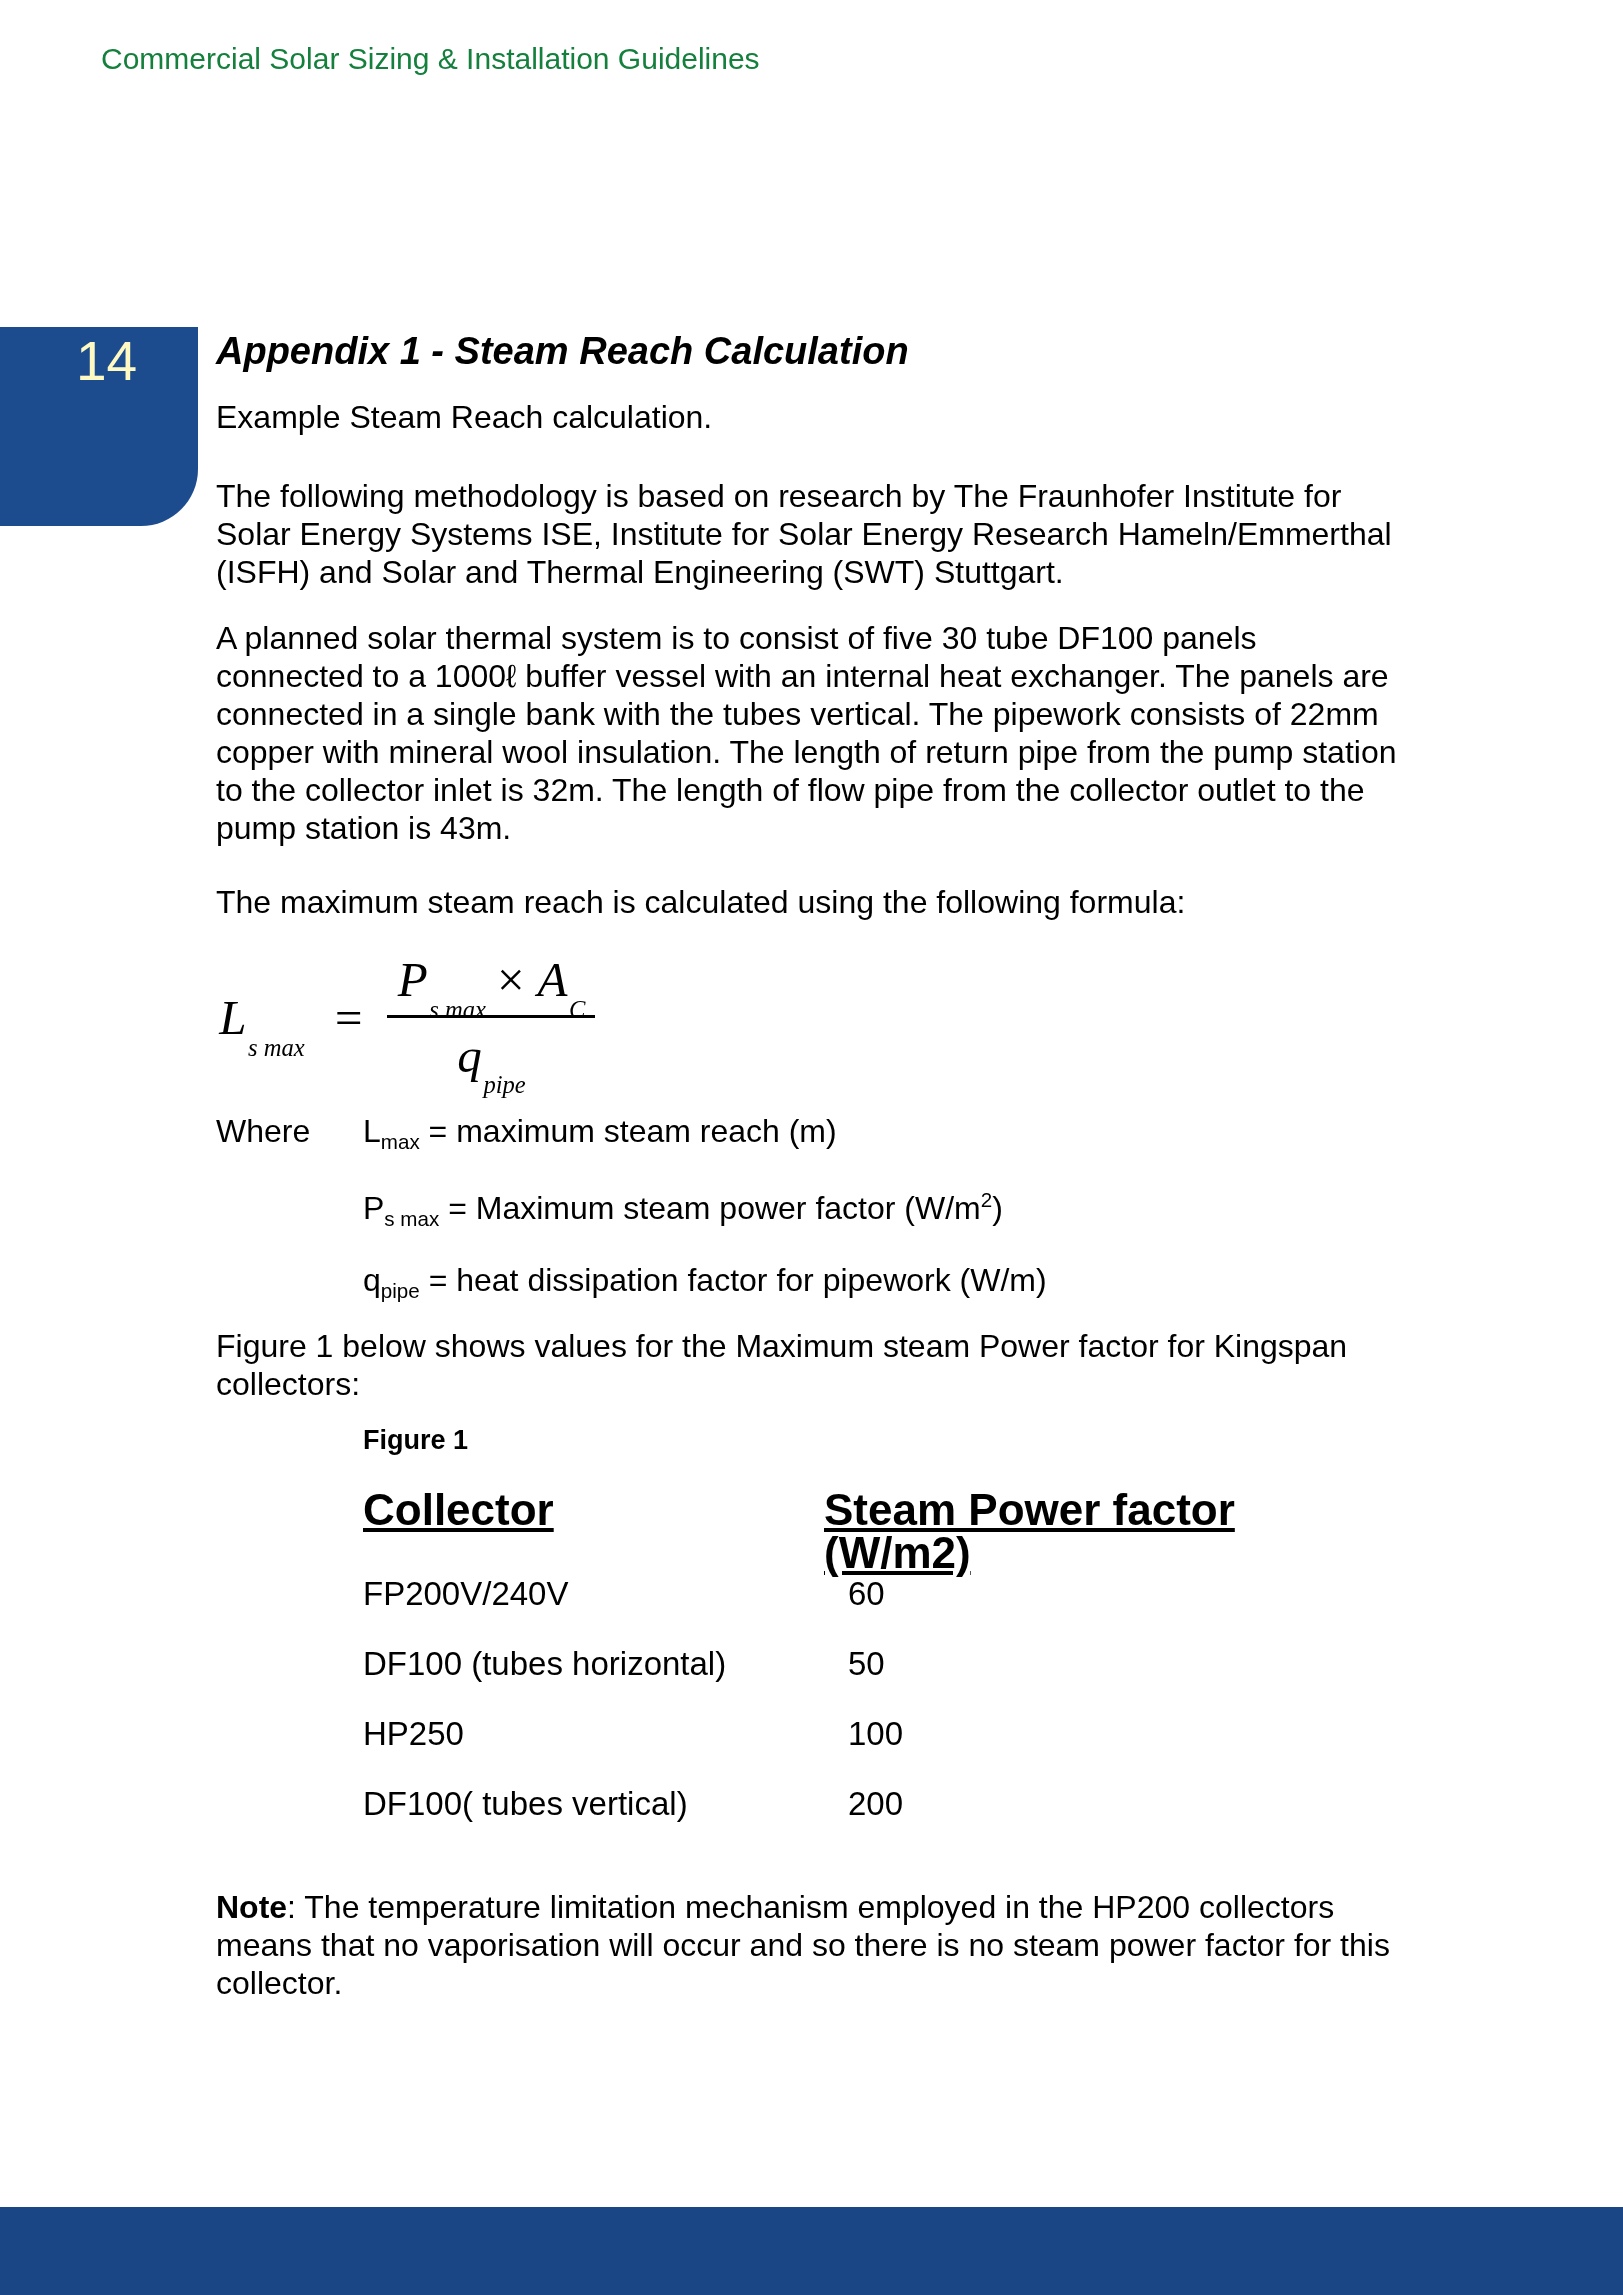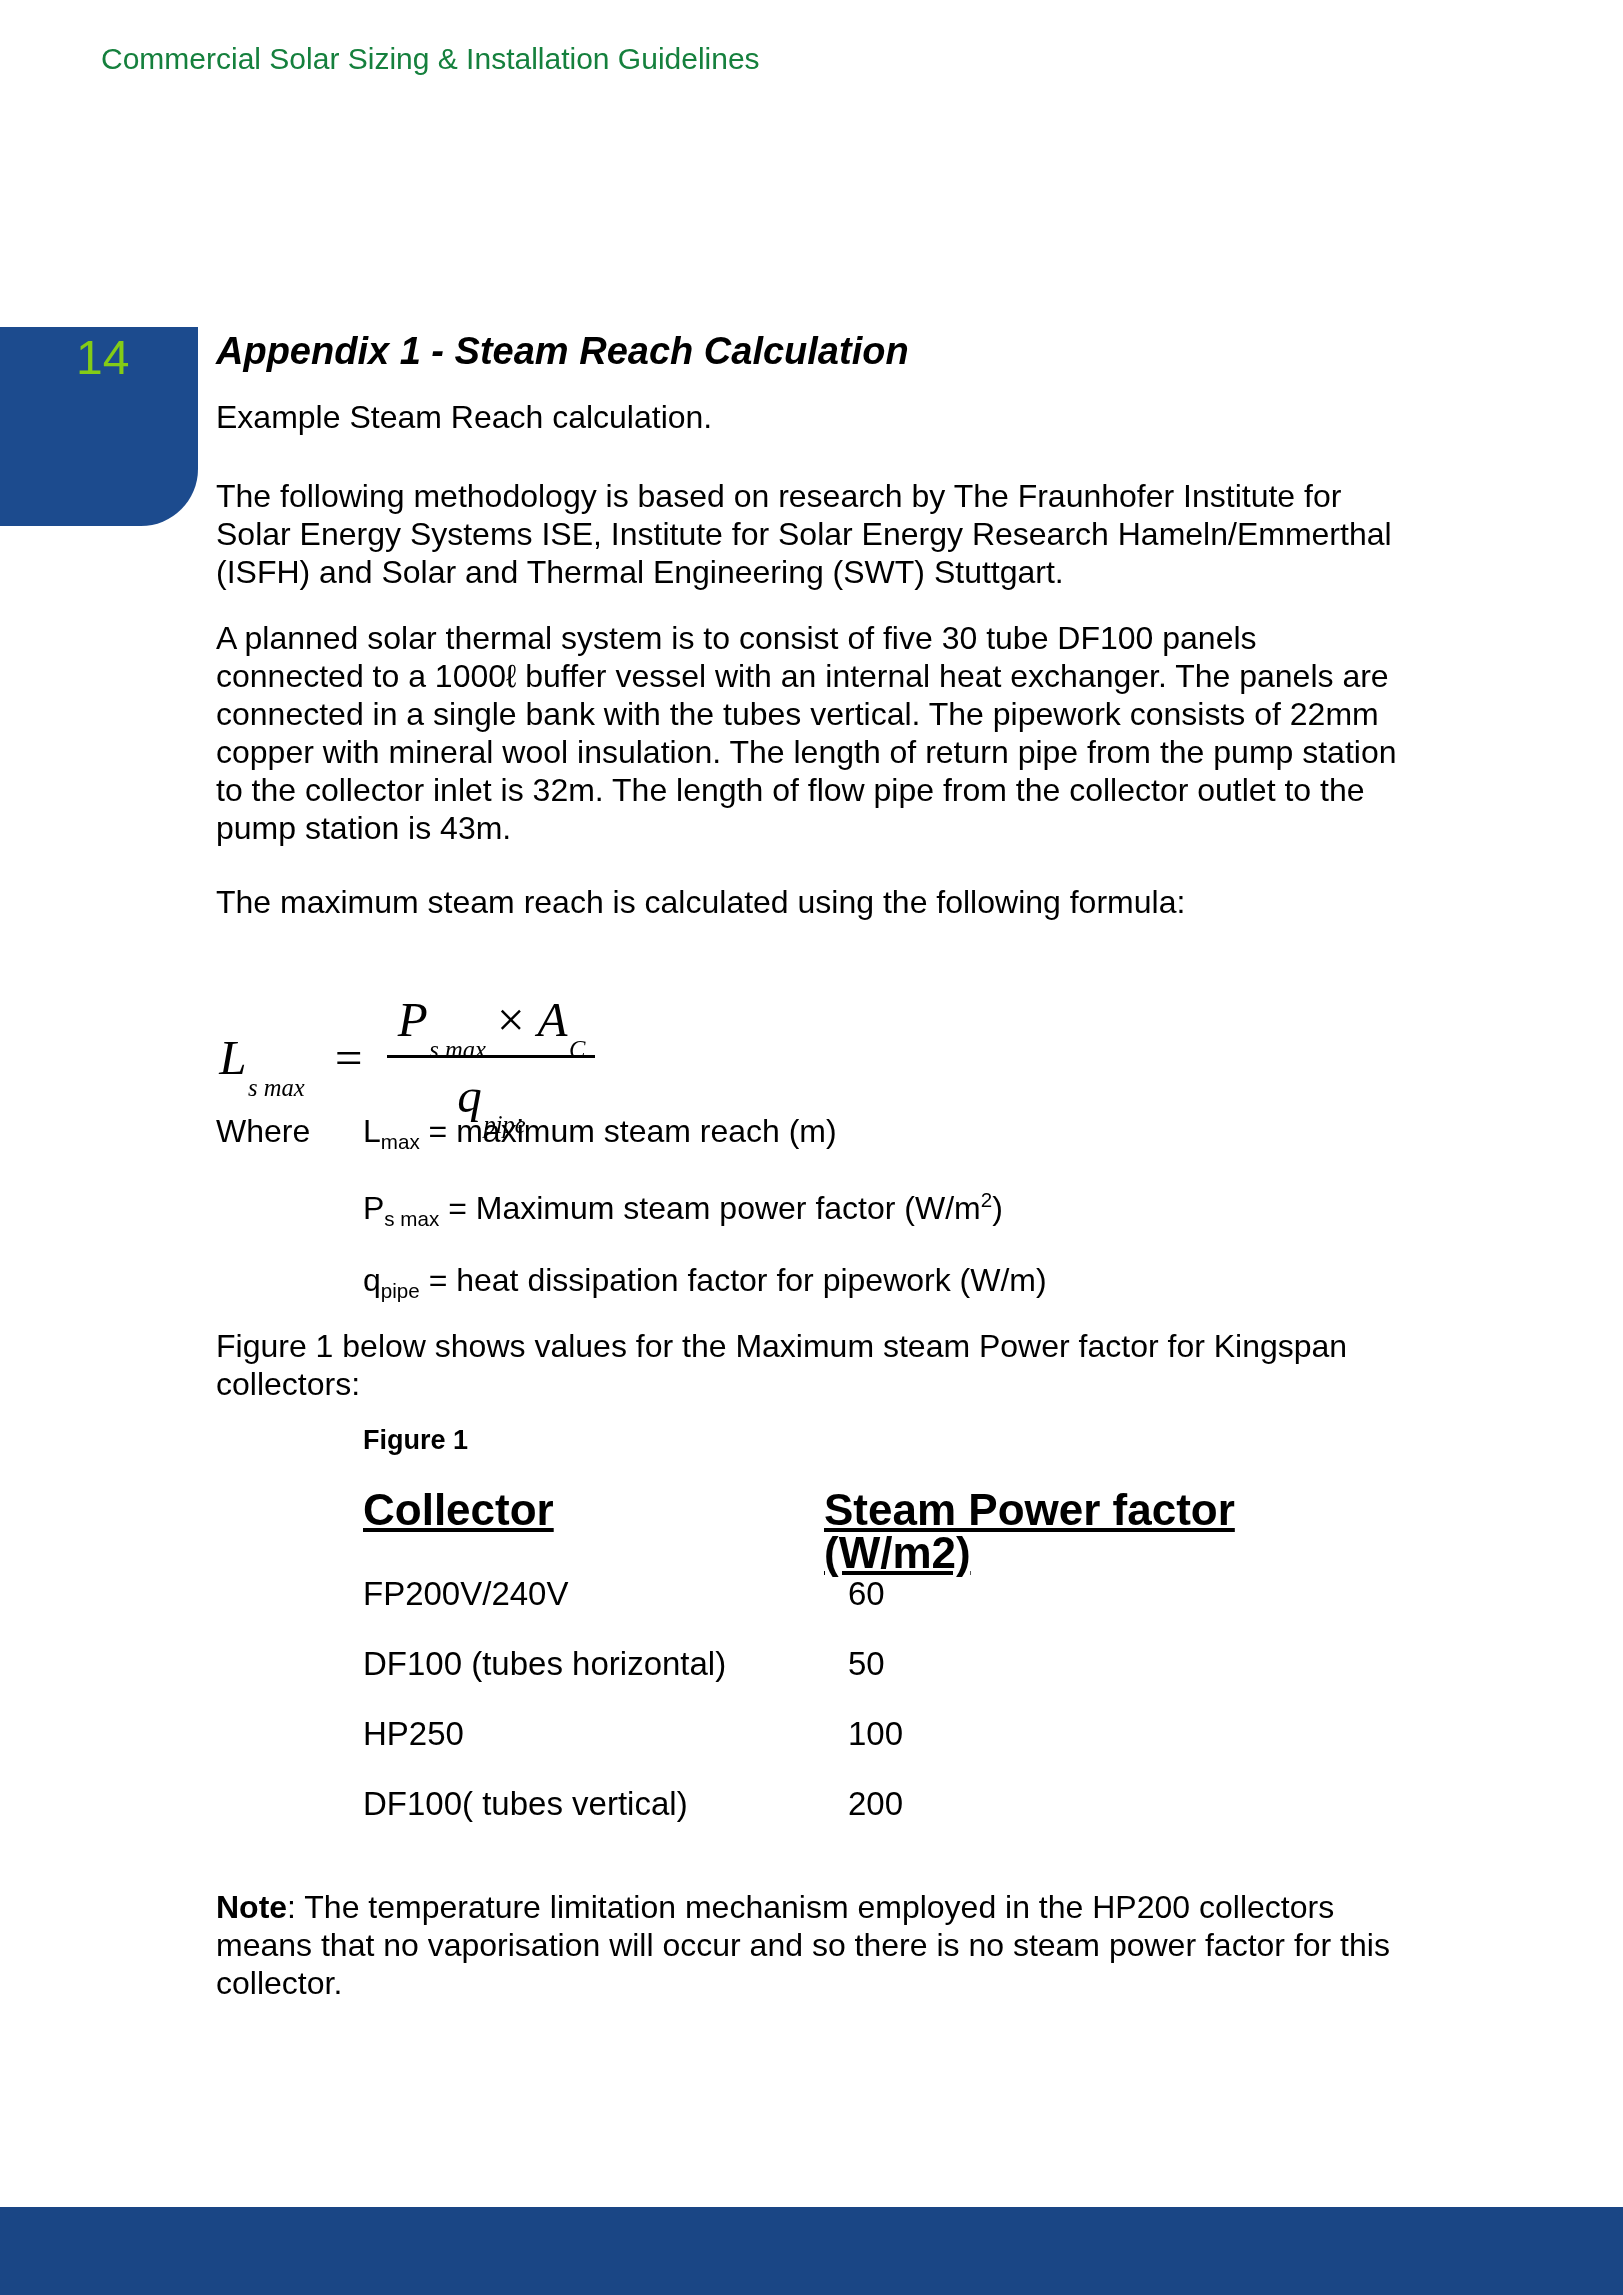--- a/index.html
+++ b/index.html
@@ -15,42 +15,42 @@
     font-size:30px; line-height:36px; color:#15803d;
   }
 
   .chapter-tab {
     position:absolute; left:0; top:327px; width:198px; height:199px;
     background:#1c4b8e;
     border-bottom-right-radius:57px;
   }
   .chapter-num {
     display:block; margin:6.3px 0 0 76px;
-    color:#84cc16; font-size:48px; line-height:1.05;
+    color:#fef9c3; font-size:55px; line-height:1.05;
   }
 
   .content { position:absolute; left:216px; top:0; width:1193px; height:1800px; }
 
   .section-title {
     position:absolute; top:329px; left:0;
     font-size:38px; line-height:44px; font-weight:bold; font-style:italic;
   }
 
   .para { position:absolute; left:0; width:1193px; font-size:32px; line-height:38px; }
   .p-intro        { top:398px; }
   .p-methodology  { top:477px; }
   .p-system       { top:619px; }
   .p-formula-intro{ top:883px; }
   .p-figure-intro { top:1327px; }
   .p-note         { top:1888px; }
   .note-label     { font-weight:bold; }
 
   
   .formula {
-    position:absolute; top:995px; left:3.2px;
+    position:absolute; top:955px; left:3.2px;
     display:flex; align-items:center;
     font-family:"Liberation Serif", serif; font-style:italic;
     font-size:49px; line-height:1;
   }
   .formula sub { font-size:24.6px; font-style:italic; line-height:0; position:relative; top:11px; left:1.6px; }
   .f-lhs { display:inline-block; }
   .f-eq  { margin:0 22px 0 28.5px; }
   .frac  { display:inline-flex; flex-direction:column; align-items:center; }
   .frac .num { padding:0 11px 11px 11px; white-space:nowrap; }
   .frac .den { border-top:3.2px solid #000; align-self:stretch; text-align:center; padding-top:12.7px; }

